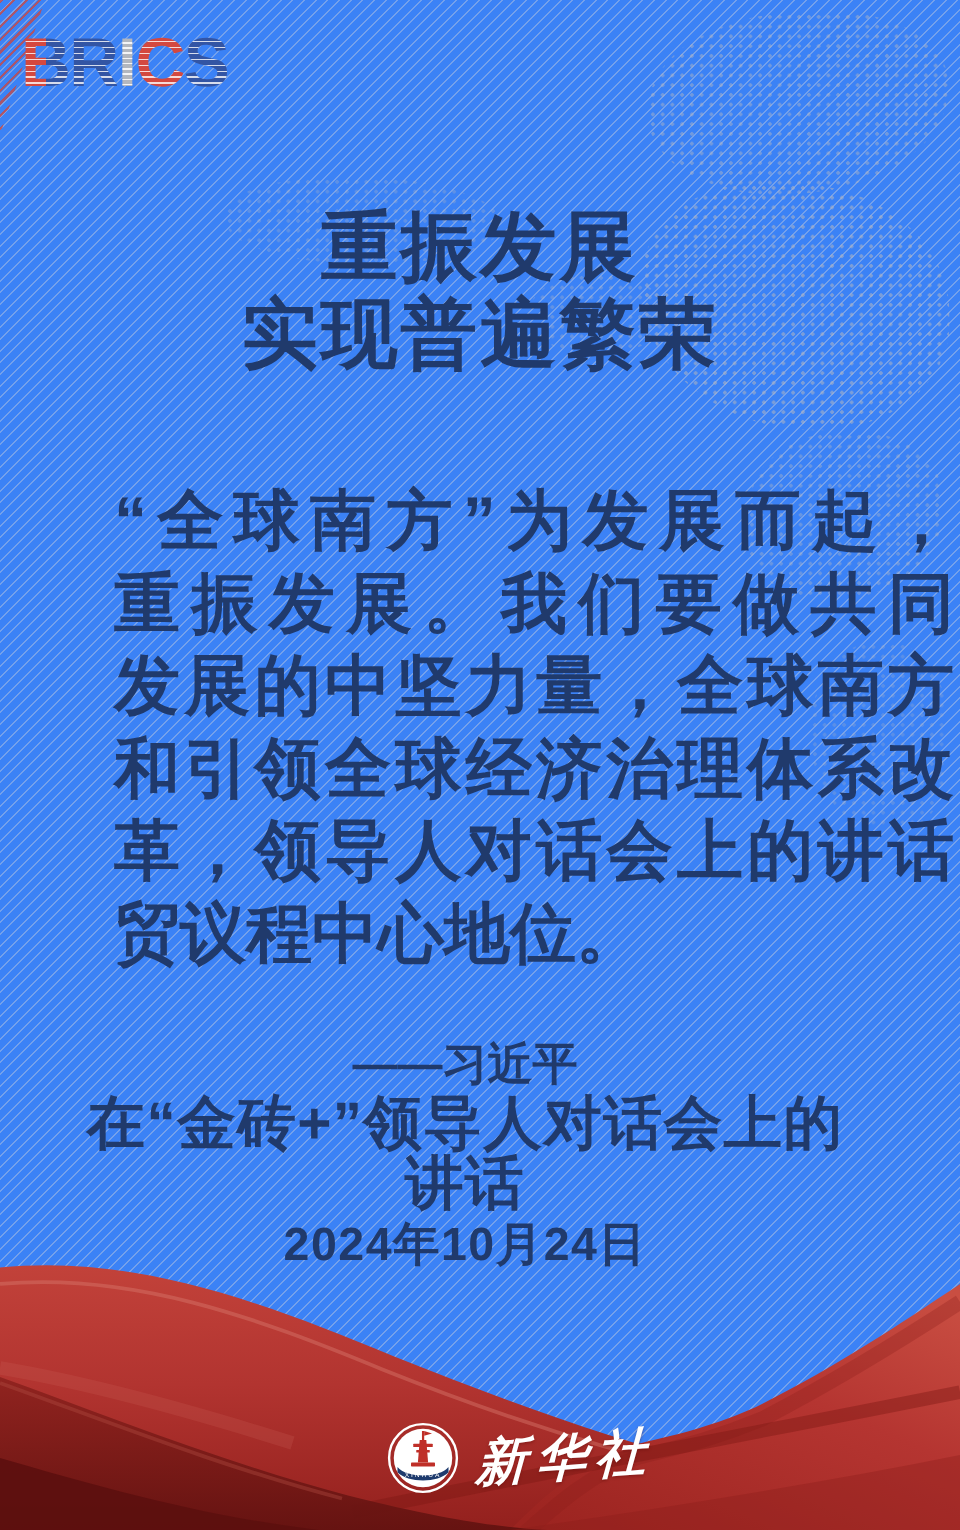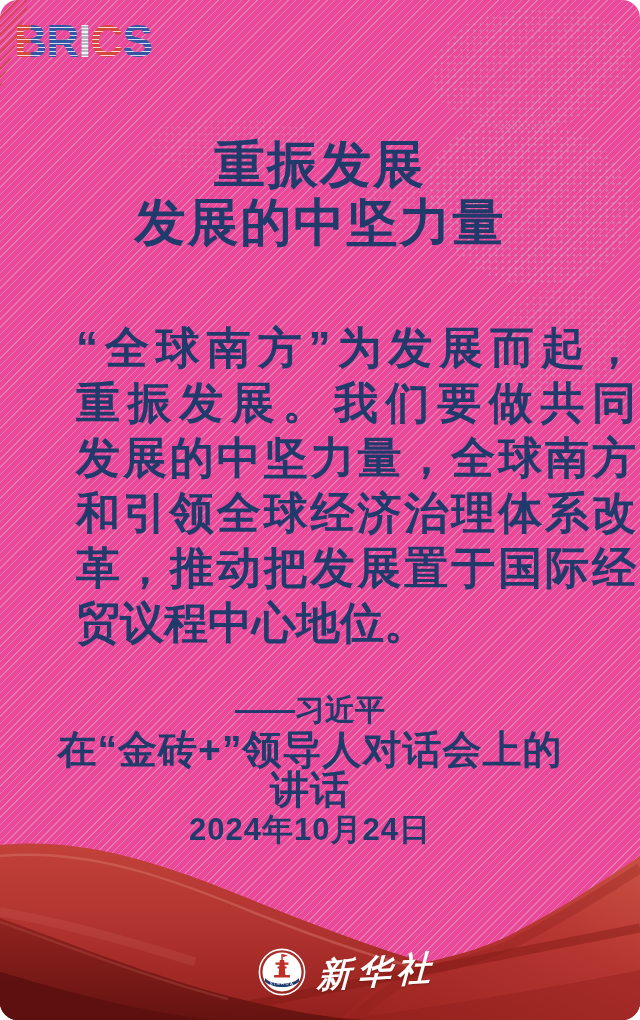--- a/index.html
+++ b/index.html
@@ -1,22 +1,21 @@
 <!DOCTYPE html>
 <html><head>
 <meta charset="utf-8">
 <style>
   html,body{margin:0;padding:0;}
   .poster{
     position:relative;
     width:640px;height:1020px;
-    background:#ec4899;
+    background:#3b82f6;
     overflow:hidden;
     font-family:"Liberation Sans","DejaVu Sans",sans-serif;
-    border-radius:18px;
   }
   
   .hatch{
     position:absolute;inset:0;
     background:repeating-linear-gradient(135deg,
       rgba(210,211,218,0.38) 0px, rgba(210,211,218,0.38) 1px,
       transparent 1px, transparent 5.5px);
     z-index:0;
   }
   
@@ -110,29 +109,29 @@
   <div class="dots d4"></div>
   <div class="dots d5"></div>
   <div class="dots d6"></div>
 
   <div class="brics">
     <span class="l-b">B</span><span class="l-r">R</span><span class="l-i">I</span><span class="l-c">C</span><span class="l-s">S</span>
   </div>
 
   <div class="title">
     <div>重振发展</div>
-    <div>发展的中坚力量</div>
+    <div>实现普遍繁荣</div>
   </div>
 
   <div class="quote">
     <div class="q-line">“全球南方”为发展而起，</div>
     <div class="q-line">重振发展。我们要做共同</div>
     <div class="q-line">发展的中坚力量，全球南方</div>
     <div class="q-line">和引领全球经济治理体系改</div>
-    <div class="q-line">革，推动把发展置于国际经</div>
+    <div class="q-line">革，领导人对话会上的讲话</div>
     <div class="q-line q-last">贸议程中心地位。</div>
   </div>
 
   <div class="attr">
     <div class="attr-author">——习近平</div>
     <div class="attr-occasion">在“金砖+”领导人对话会上的讲话</div>
     <div class="attr-date">2024年10月24日</div>
   </div>
 
   <svg class="waves" viewBox="0 0 640 200" preserveAspectRatio="none">

